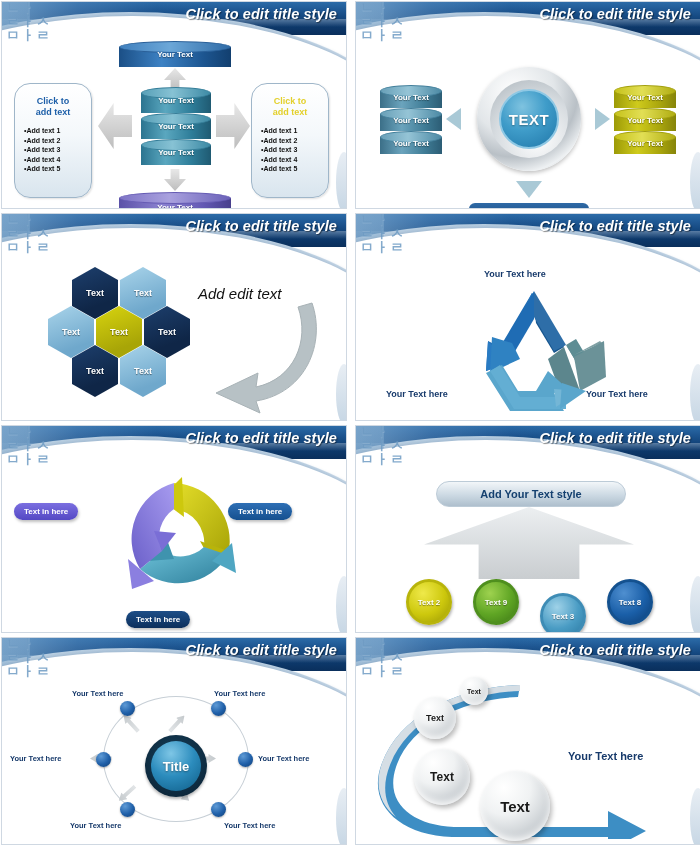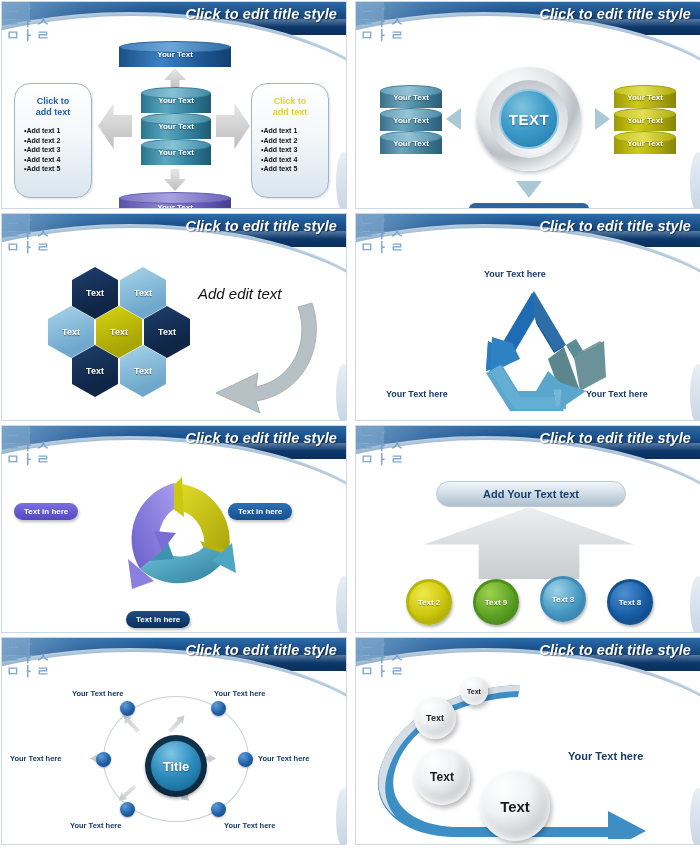--- a/index.html
+++ b/index.html
@@ -494,25 +494,25 @@
         <div class="banner-shine"></div>
       </div>
     <div class="watermark">ㄴㅏ<br>ㄹㅏㅅ<br>ㅁㅏㄹ</div>
     <div class="slide-title">Click to edit title style</div>
     <div class="sweep-tint"></div>
     <div class="sweep"></div>
     <div class="leftband"></div>
     <div class="rightnick"></div>
 
     <div class="canvas">
-      <div class="capsule" style="left:80px;top:22px;">Add Your Text text</div>
+      <div class="capsule" style="left:80px;top:22px;">Add Your Text style</div>
       <div class="bigarrow" style="left:68px;top:48px;"></div>
       <div class="disc d-yellow" style="left:50px;top:120px;">Text 2</div>
       <div class="disc d-green" style="left:117px;top:120px;">Text 9</div>
-      <div class="disc d-lblue" style="left:184px;top:117px;">Text 3</div>
+      <div class="disc d-lblue" style="left:184px;top:134px;">Text 3</div>
       <div class="disc d-dblue" style="left:251px;top:120px;">Text 8</div>
     </div>
   </div>
 
   <div class="slide">
     <div class="banner">
         <div class="banner-shine"></div>
       </div>
     <div class="watermark">ㄴㅏ<br>ㄹㅏㅅ<br>ㅁㅏㄹ</div>
     <div class="slide-title">Click to edit title style</div>

